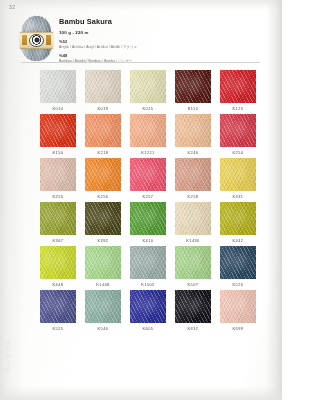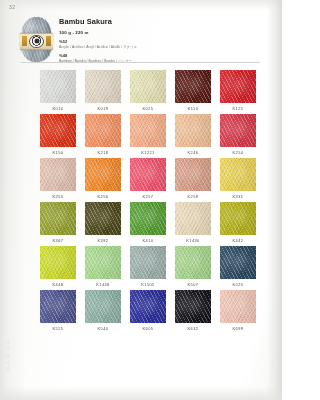--- a/index.html
+++ b/index.html
@@ -76,21 +76,21 @@
     user-select: none;
   }
 
   
   .product-header {
     position: absolute;
     left: 21px;
     top: 14px;
     right: 16px;
     display: flex;
-    align-items: flex-end;
+    align-items: center;
     gap: 7px;
   }
 
   
   .yarn-ball {
     position: relative;
     width: 31px;
     height: 47px;
     flex: 0 0 auto;
   }

